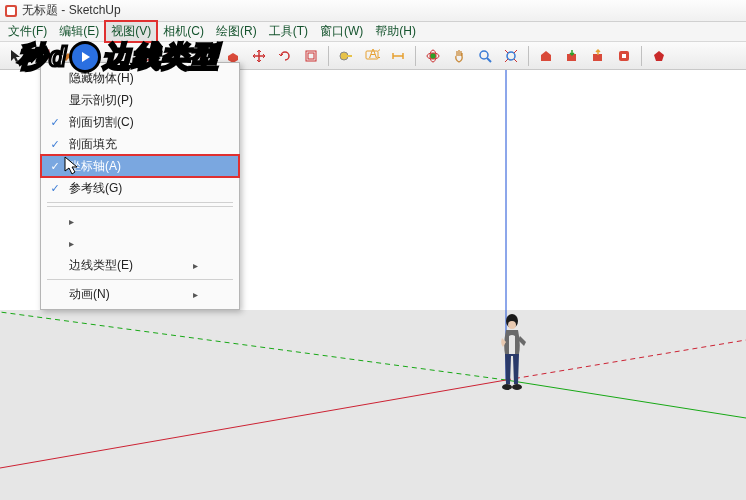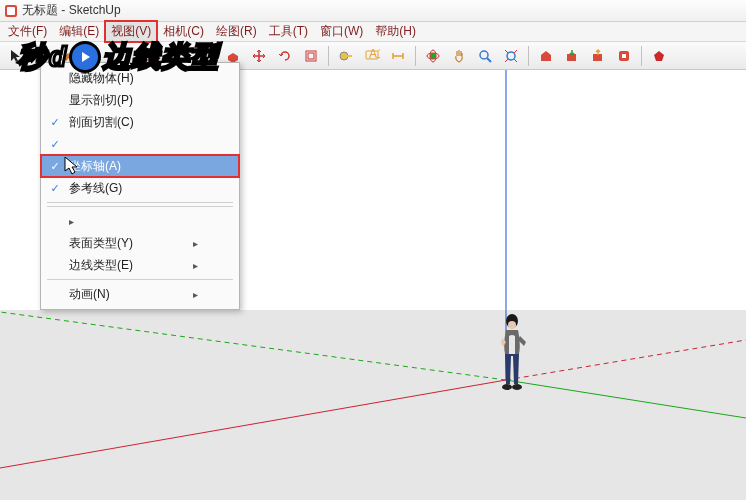--- a/index.html
+++ b/index.html
@@ -3,21 +3,21 @@
 <meta charset="utf-8">
 <style>
 * { margin: 0; padding: 0; box-sizing: border-box; font-family: "Microsoft YaHei", SimSun, sans-serif; font-size: 12px; }
 body { width: 746px; height: 500px; overflow: hidden; background: #fff; position: relative; }
 
 .titlebar { height: 22px; background: linear-gradient(#fdfdfd, #f0f0f0); display: flex; align-items: center; padding: 0 4px; border-bottom: 1px solid #d0d0d0; }
 .titlebar .app-icon { width: 14px; height: 14px; margin-right: 4px; }
 .titlebar .title { color: #333; }
 
 .menubar { height: 20px; background: #f5f5f5; display: flex; align-items: center; padding: 0 2px; border-bottom: 1px solid #d8d8d8; }
-.menubar .menu-item { padding: 2px 6px; cursor: default; color: #7f1d1d; }
+.menubar .menu-item { padding: 2px 6px; cursor: default; color: #14532d; }
 .menubar .menu-item.active { background: #e3e3e3; }
 .redbox { outline: 2px solid #e03030; outline-offset: -1px; }
 
 .toolbar { height: 28px; background: linear-gradient(#fbfbfb, #eaeaea); display: flex; align-items: center; padding: 0 4px; border-bottom: 1px solid #c8c8c8; gap: 2px; }
 .tool-btn { width: 24px; height: 24px; display: flex; align-items: center; justify-content: center; border: 1px solid transparent; border-radius: 2px; }
 .tool-sep { width: 1px; height: 20px; background: #c0c0c0; margin: 0 3px; }
 
 .dropdown { position: absolute; left: 40px; top: 62px; width: 200px; background: #fafafa; border: 1px solid #b5b5b5; box-shadow: 2px 2px 6px rgba(0,0,0,0.25); padding: 4px 0; z-index: 50; }
 .dropdown .row { display: flex; align-items: center; height: 22px; padding: 0 32px 0 0; }
 .dropdown .row .check-col { width: 28px; text-align: center; color: #3a7bd5; font-size: 11px; }
@@ -250,20 +250,21 @@
       <span class="label">显示剖切(P)</span>
       <span class="arrow"></span>
     </div>
   <div class="row">
       <span class="check-col">✓</span>
       <span class="label">剖面切割(C)</span>
       <span class="arrow"></span>
     </div>
   <div class="row">
       <span class="check-col">✓</span>
+      <span class="label">剖面填充</span>
       <span class="arrow"></span>
     </div>
   <div class="redwrap">
     <div class="row hl">
         <span class="check-col">✓</span>
         <span class="label">坐标轴(A)</span>
         <span class="arrow"></span>
       </div>
   </div>
   <div class="row">
@@ -272,21 +273,20 @@
       <span class="arrow"></span>
     </div>
   <div class="sep"></div>
   <div class="sep"></div>
   <div class="row">
       <span class="check-col"></span>
       <span class="arrow">▸</span>
     </div>
   <div class="row">
       <span class="check-col"></span>
-      <span class="label">表面类型(Y)</span>
       <span class="arrow">▸</span>
     </div>
   <div class="row">
       <span class="check-col"></span>
       <span class="label">边线类型(E)</span>
       <span class="arrow">▸</span>
     </div>
   <div class="sep"></div>
   <div class="row">
       <span class="check-col"></span>

